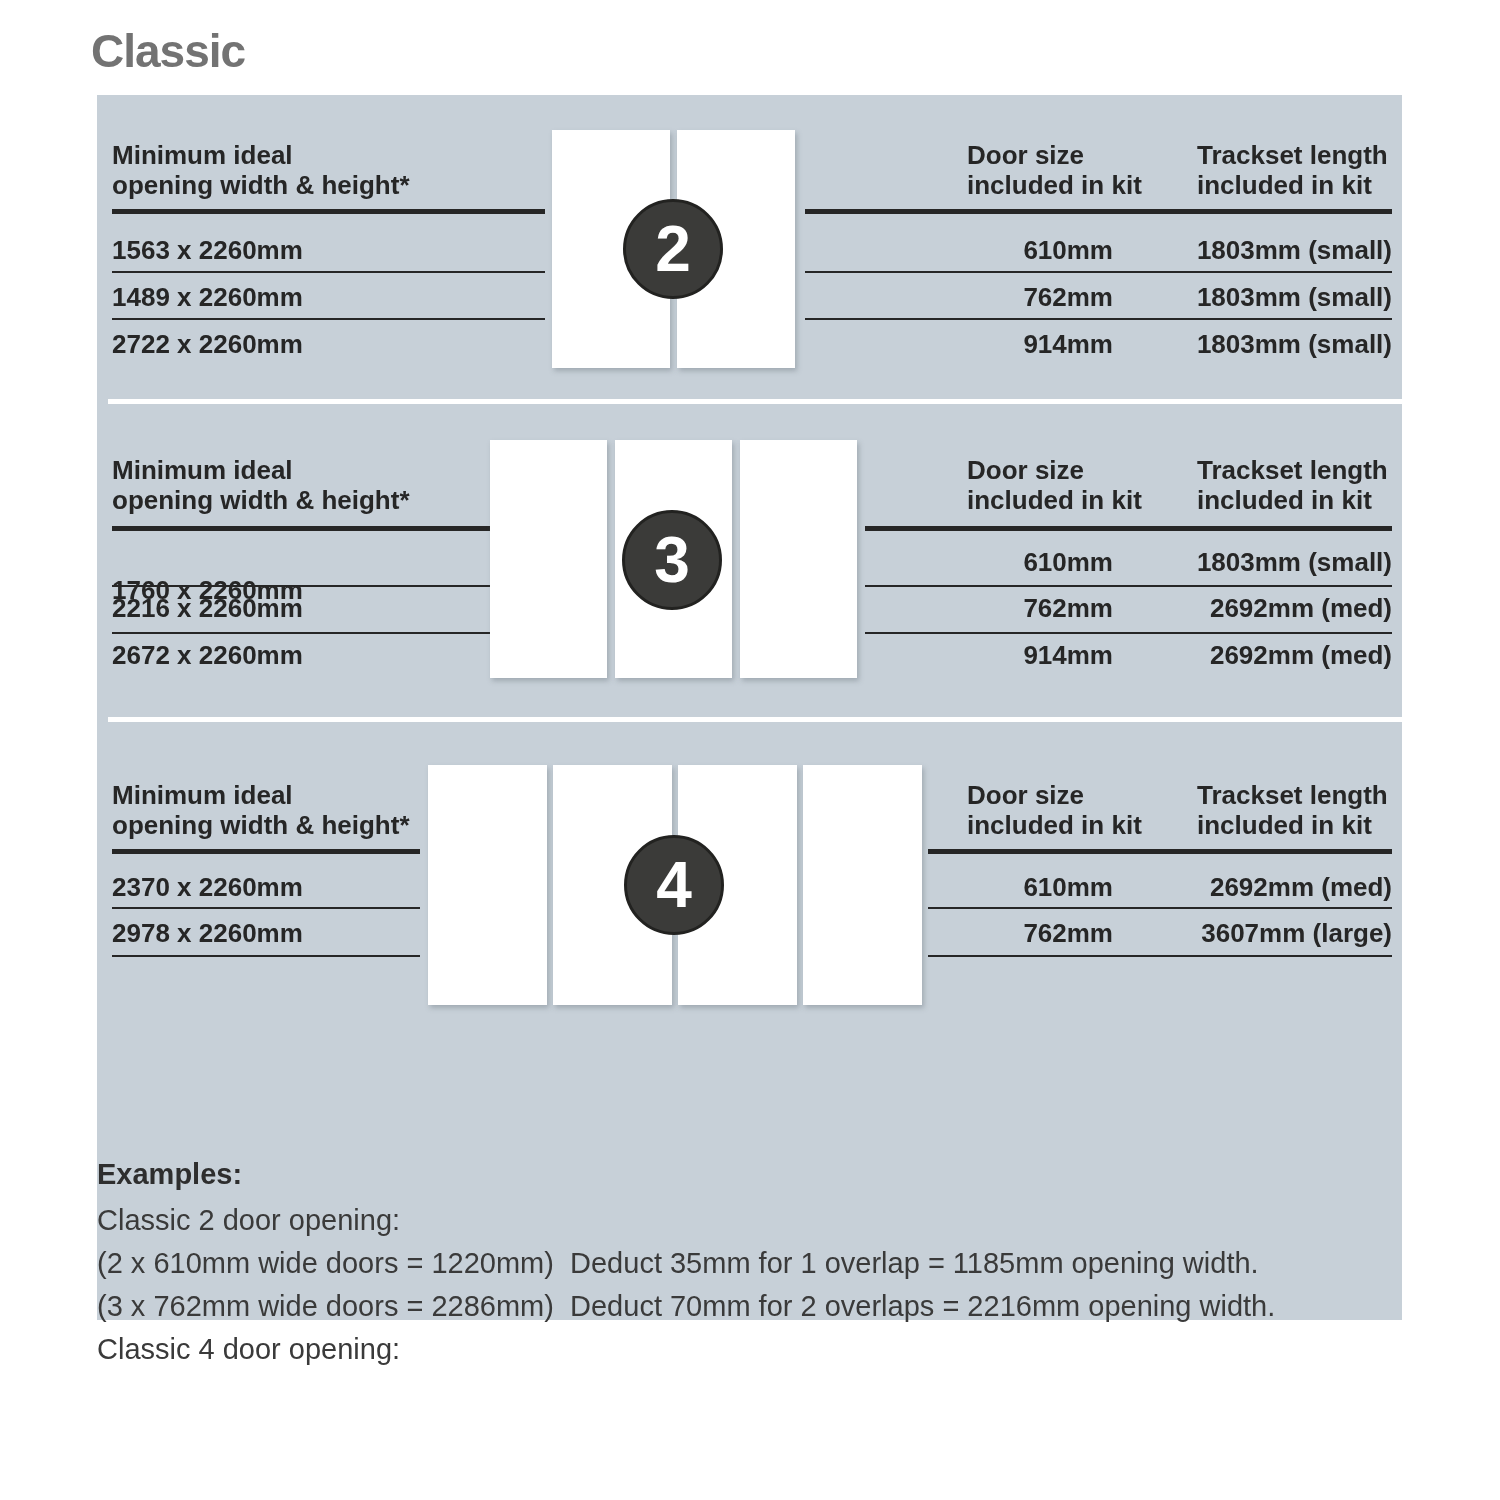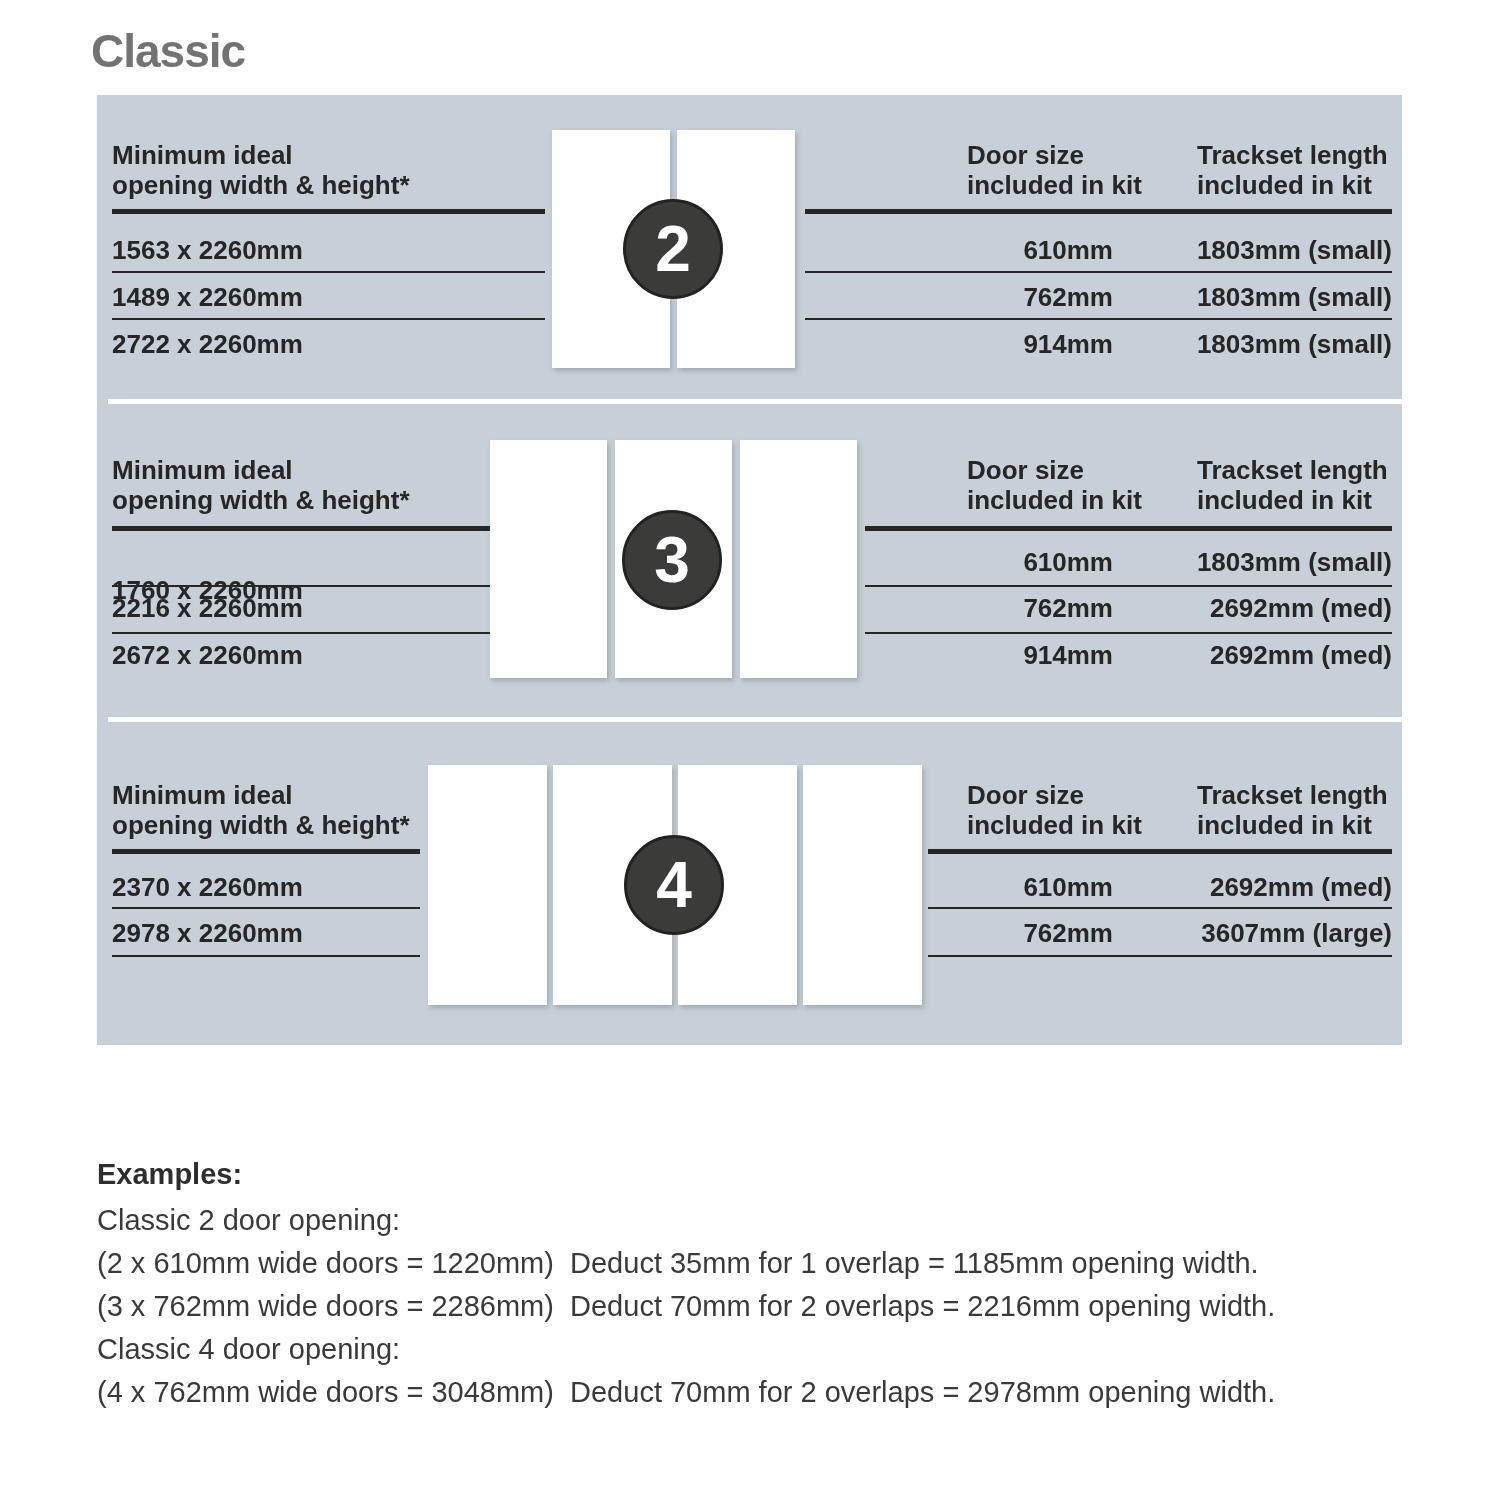--- a/index.html
+++ b/index.html
@@ -5,21 +5,21 @@
   html,body{margin:0;padding:0;background:#fff;}
   .canvas{
     position:relative;width:1500px;height:1500px;background:#fff;
     font-family:"Liberation Sans",sans-serif;color:#282828;overflow:hidden;
   }
   .title{
     position:absolute;left:89px;top:22px;margin:2px;
     font-size:46px;font-weight:bold;letter-spacing:-1px;color:#737373;
   }
   .panel{
-    position:absolute;left:97px;top:95px;width:1305px;height:950px;
+    position:absolute;left:97px;top:95px;width:1305px;height:1225px;
     background:var(--panel-bg,#c7d0d8);
   }
   .sep{position:absolute;left:11px;width:1294px;height:5px;background:#fff;}
   .sep1{top:304px}
   .sep2{top:622px}
 
   .colhead{position:absolute;font-size:26px;font-weight:bold;line-height:30px;color:#262626;}
   .rule-thick{position:absolute;height:5px;background:#262626;}
   .rule-thin{position:absolute;height:2px;background:#262626;}
   .cell{position:absolute;font-size:26px;font-weight:bold;line-height:30px;height:30px;color:#262626;white-space:nowrap;}
@@ -193,16 +193,15 @@
   </div>
 
 
   <div class="examples-heading">Examples:</div>
 
   <div class="examples">
     <div class="exline">Classic 2 door opening:</div>
     <div class="exline">(2 x 610mm wide doors = 1220mm)  Deduct 35mm for 1 overlap = 1185mm opening width.</div>
     <div class="exline">(3 x 762mm wide doors = 2286mm)  Deduct 70mm for 2 overlaps = 2216mm opening width.</div>
     <div class="exline">Classic 4 door opening:</div>
-    <div class="exline">(4 x 762mm wide doors = 3048mm)  Deduct 70mm for 2 overlaps = 2978mm opening width.</div>
   </div>
 
 </div>
 
 </body></html>

